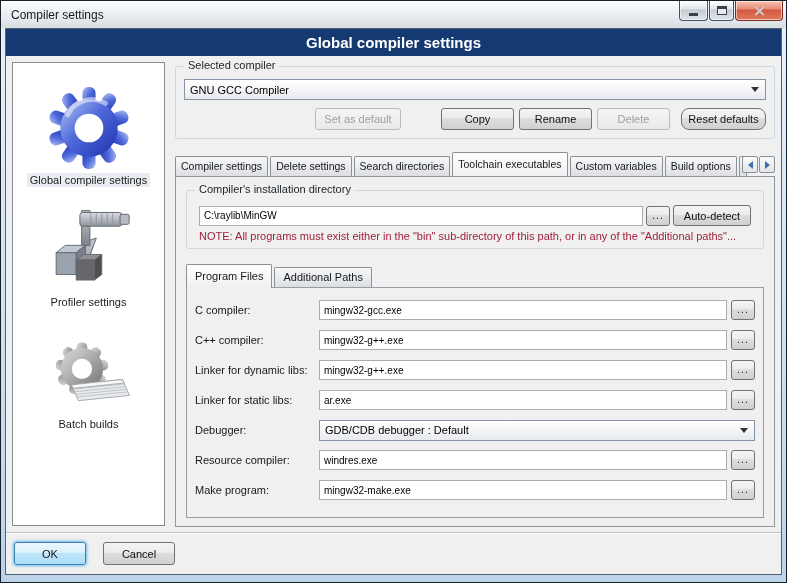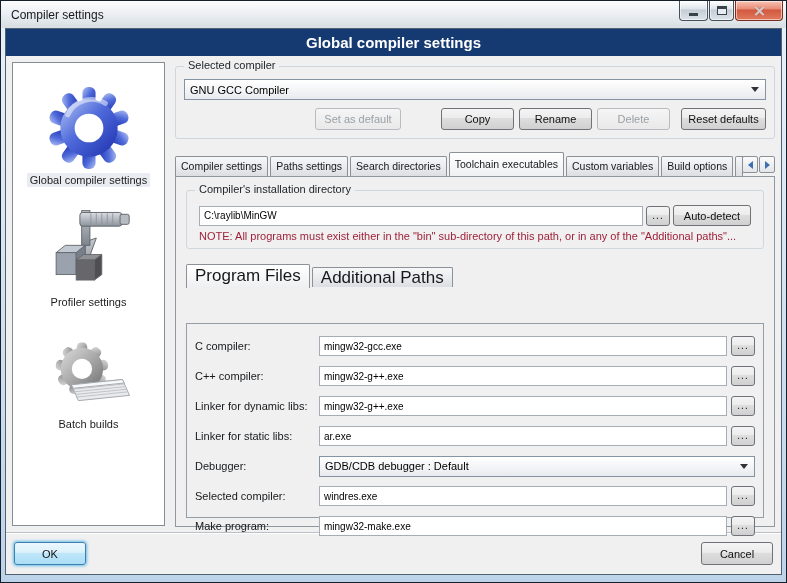--- a/index.html
+++ b/index.html
@@ -49,21 +49,21 @@
     border-left:4px solid transparent;border-right:4px solid transparent;border-top:5px solid #2f3338;}
   .btn{font-family:inherit;font-size:11px;color:#111;height:22px;border:1px solid #6f7377;
     border-radius:3px;padding:0;cursor:pointer;
     background:linear-gradient(#f4f4f4,#ececec 45%,#dedede 46%,#d0d0d0);}
   .btn.disabled{color:#9aa0a5;border-color:#b8bcc0;background:linear-gradient(#f5f5f5,#e9e9e9);}
   .btn-row{display:flex;margin-top:8px;}
   .b-setdef{width:86px;margin-left:131px;}
   .b-copy{width:73px;margin-left:40px;}
   .b-rename{width:73px;margin-left:5px;}
   .b-delete{width:73px;margin-left:5px;}
-  .b-reset{width:85px;margin-left:auto;}
+  .b-reset{width:85px;margin-left:auto;border-radius:8px;}
   
   .tabstrip{margin-top:12px;position:relative;display:flex;align-items:flex-end;height:25px;
     padding-right:36px;overflow:hidden;z-index:2;}
   .tab{flex:0 0 auto;height:20px;line-height:19px;padding:0 5px;font-size:10.5px;color:#16191c;
     border:1px solid #8b9197;border-bottom:none;border-radius:2px 2px 0 0;margin-right:2px;
     background:linear-gradient(#f6f7f8,#ebecee 50%,#dcdee1);white-space:nowrap;cursor:pointer;}
   .tab.active{height:25px;line-height:23px;margin-bottom:-1px;position:relative;z-index:3;
     background:linear-gradient(#ffffff,#f6f6f7 60%,#eeeff0);}
   .tab-sliver{flex:0 0 8px;height:20px;border:1px solid #8b9197;border-bottom:none;
     border-radius:2px 0 0 0;background:linear-gradient(#f6f7f8,#dcdee1);}
@@ -77,30 +77,30 @@
   
   .gb-install{margin-top:5px;padding:14px 12px 6px;}
   .dir-row{display:flex;gap:3px;align-items:center;}
   .textbox{height:20px;border:1px solid #a6adb4;background:#fff;font-family:inherit;font-size:10px;
     padding:0 4px;color:#000;flex:1;min-width:0;}
   .btn.browse{flex:0 0 24px;width:24px;height:20px;font-size:10px;letter-spacing:1px;line-height:1;}
   .btn.autodetect{flex:0 0 78px;width:78px;height:21px;}
   .note{margin-top:4px;font-size:11px;color:#9e2139;white-space:nowrap;overflow:hidden;}
   
   .subtabs{margin-top:14px;display:flex;align-items:flex-end;height:24px;position:relative;z-index:2;}
-  .subtabs .tab{font-size:17px;padding:0 8px;}
+  .subtabs .tab{font-size:11px;padding:0 8px;}
   .subtabs .tab.active{height:24px;line-height:22px;}
-  .subpanel{flex:1;border:1px solid #959da6;padding:12px 8px 8px;display:flex;flex-direction:column;min-height:0;margin-top:36px;}
+  .subpanel{flex:1;border:1px solid #959da6;padding:12px 8px 8px;display:flex;flex-direction:column;min-height:0;}
   .frow{display:flex;align-items:center;height:20px;margin-bottom:10px;}
   .flabel{flex:0 0 124px;font-size:11px;color:#16191c;}
   .frow .textbox{margin-right:4px;}
   .frow .combo{flex:1;height:21px;}
   
   .footer{flex:0 0 42px;height:42px;border-top:1px solid #bac0c6;box-shadow:inset 0 1px 0 #ffffff;
-    padding:9px 8px 0;display:flex;justify-content:space-between;gap:17px;}
+    padding:9px 8px 0;display:flex;justify-content:flex-start;gap:17px;}
   .btn-ok,.btn-cancel{width:72px;height:23px;}
   .btn-ok{border-color:#3c7fb1;box-shadow:0 0 3px 1px #66bbe8;
     background:linear-gradient(#ecf7fd,#dcf1fb 45%,#c0e7fa 46%,#abddf6);}
 </style>
 </head>
 <body>
 
 <div class="window">
 
   <div class="titlebar">
@@ -234,21 +234,21 @@
             <button class="btn disabled b-setdef" disabled="">Set as default</button>
             <button class="btn b-copy">Copy</button>
             <button class="btn b-rename">Rename</button>
             <button class="btn disabled b-delete" disabled="">Delete</button>
             <button class="btn b-reset">Reset defaults</button>
           </div>
         </div>
 
         <div class="tabstrip">
           <div class="tab">Compiler settings</div>
-          <div class="tab">Paths settings</div>
+          <div class="tab">Delete settings</div>
           <div class="tab">Search directories</div>
           <div class="tab active">Toolchain executables</div>
           <div class="tab">Custom variables</div>
           <div class="tab">Build options</div>
           <div class="tab-sliver"></div>
           <div class="tab-arrows">
             <button class="arrow-btn">
                 <span class="arr-left"></span>
               </button>
             <button class="arrow-btn">
@@ -302,21 +302,21 @@
 
             <div class="frow">
               <span class="flabel">Debugger:</span>
               <div class="combo">
                 <span>GDB/CDB debugger : Default</span>
                 <span class="combo-arrow"></span>
               </div>
             </div>
 
             <div class="frow">
-              <span class="flabel">Selected compiler:</span>
+              <span class="flabel">Resource compiler:</span>
               <input class="textbox" type="text" value="windres.exe" style="">
               <button class="btn browse">...</button>
             </div>
 
             <div class="frow">
               <span class="flabel">Make program:</span>
               <input class="textbox" type="text" value="mingw32-make.exe" style="">
               <button class="btn browse">...</button>
             </div>
 

